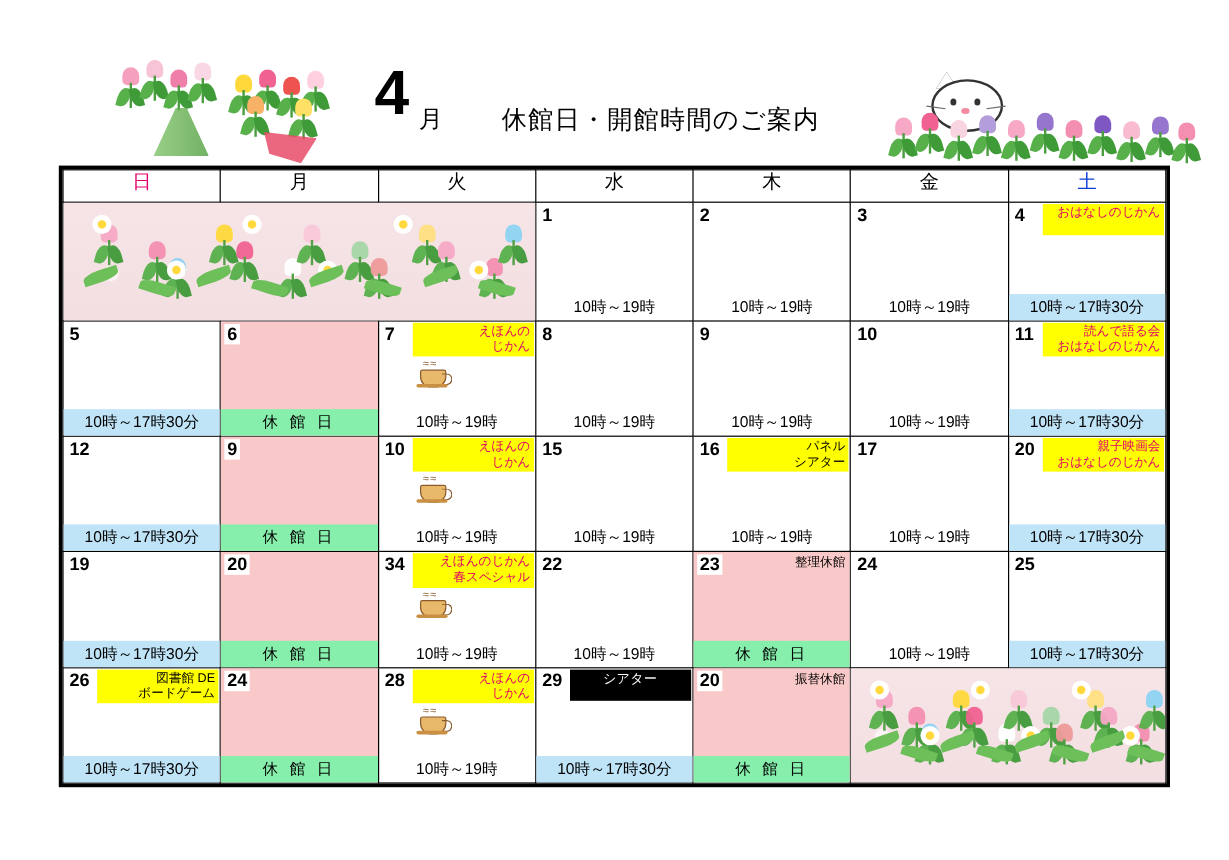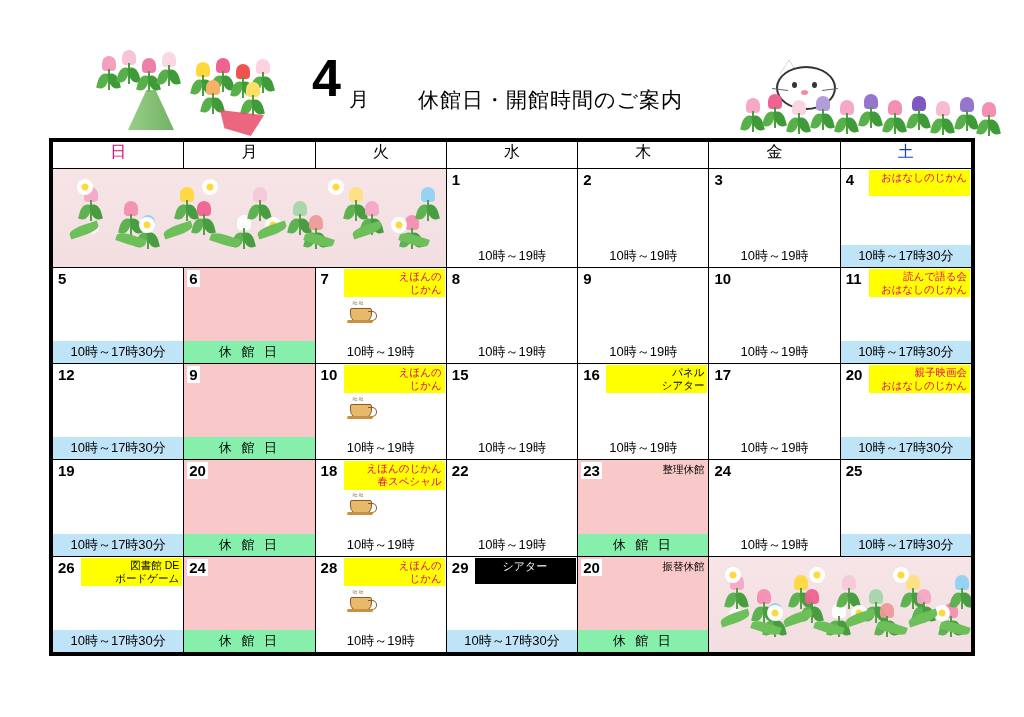--- a/index.html
+++ b/index.html
@@ -473,21 +473,21 @@
             </div>
           </td>
           <td>
             <div class="cell pink">
               <div class="dnum" style="background: rgb(255, 255, 255);">20</div>
               <div class="closed">休 館 日</div>
             </div>
           </td>
           <td>
             <div class="cell">
-              <div class="dnum">18</div>
+              <div class="dnum">34</div>
               <div class="note">えほんのじかん<br>春スペシャル</div>
               <div class="cup">
                 <div class="steam">≈≈</div>
                 <div class="body"></div>
                 <div class="handle"></div>
                 <div class="plate"></div>
               </div>
               <div class="hours" style="background: transparent;">10時～19時</div>
             </div>
           </td>

